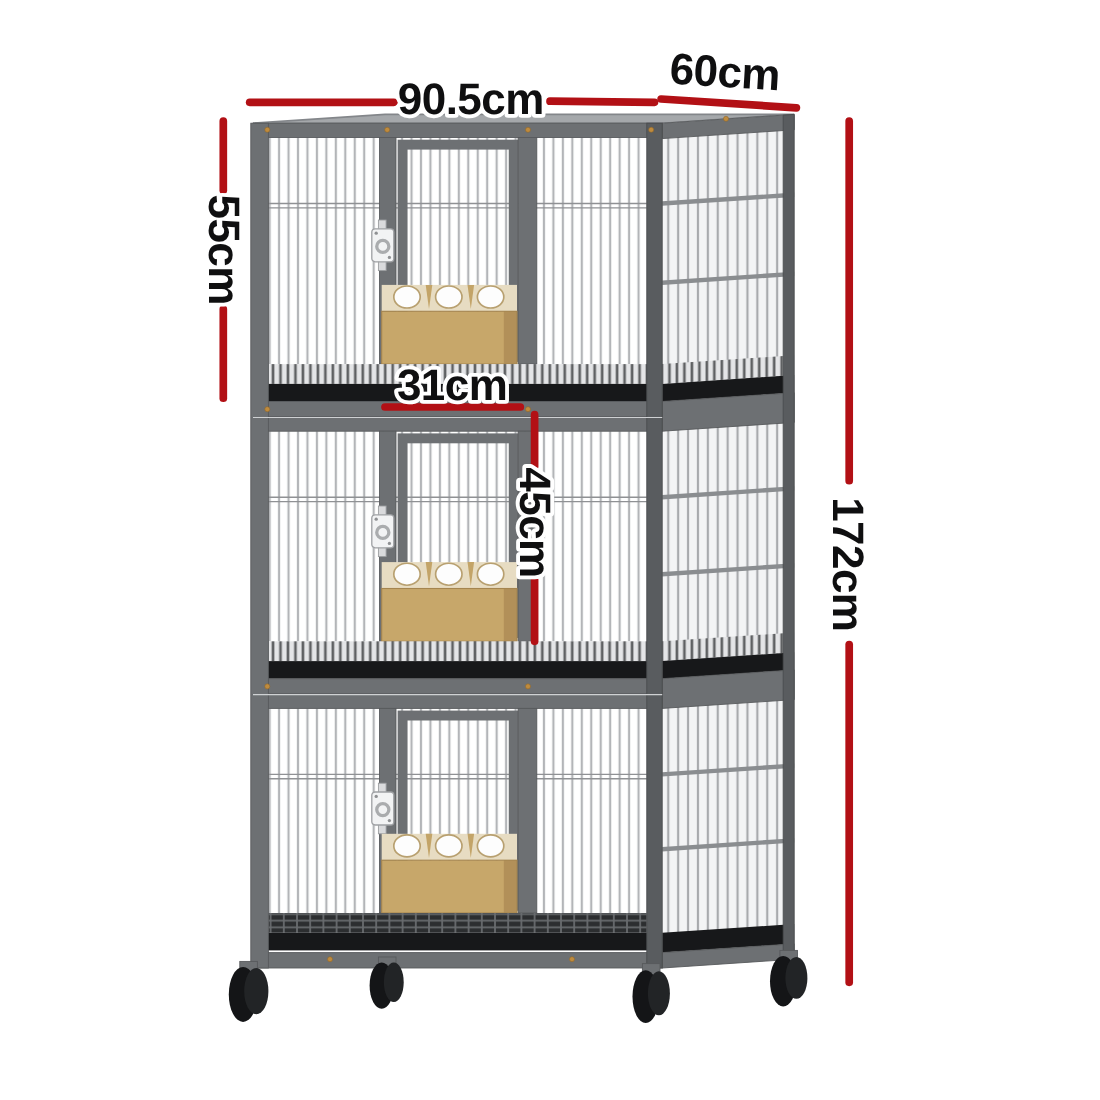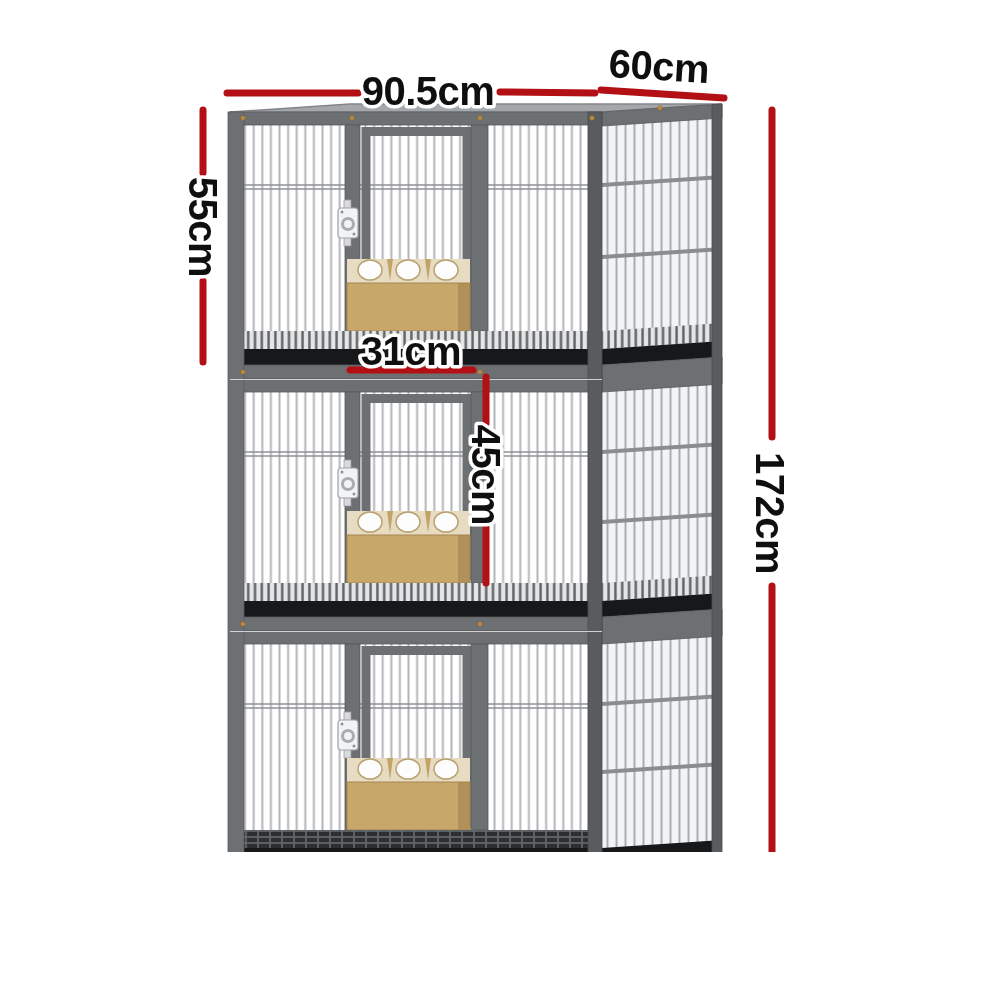--- a/index.html
+++ b/index.html
@@ -1,16 +1,16 @@
 <!DOCTYPE html>
 <html style="--dimension-line: #b21015; --label-text: #0f0f10; --label-outline: #ffffff; --frame: #6d7073; --frame-dark: #595c5f; --bars: #b3b5b8; --tray: #17181a; --feeder: #c7a76a; --feeder-top: #e7dcc2; --wheel: #141517; --background: #ffffff;"><head>
 <meta charset="utf-8">
 <style>
   html,body{margin:0;padding:0;background:var(--background,#ffffff);}
-  .stage{position:relative;width:1000px;height:852px;background:var(--background,#ffffff);overflow:hidden;}
+  .stage{position:relative;width:1000px;height:1000px;background:var(--background,#ffffff);overflow:hidden;}
   svg{position:absolute;left:0;top:0;}
 
   .frame{fill:var(--frame,#6d7073);stroke:#57595c;stroke-width:.8;}
   .frame-dark{fill:var(--frame-dark,#595c5f);stroke:#4a4c4e;stroke-width:.8;}
   .frame-mid{fill:#8a8d90;}
   .doorframe{fill:none;stroke:var(--frame,#6d7073);stroke-width:9;}
   .tray{fill:var(--tray,#17181a);}
   .wire{stroke:#8f9194;stroke-width:1.3;fill:none;}
   .gapline{stroke:#cfd1d3;stroke-width:1;}
   .barline{stroke:var(--bars,#b3b5b8);stroke-width:2;}

